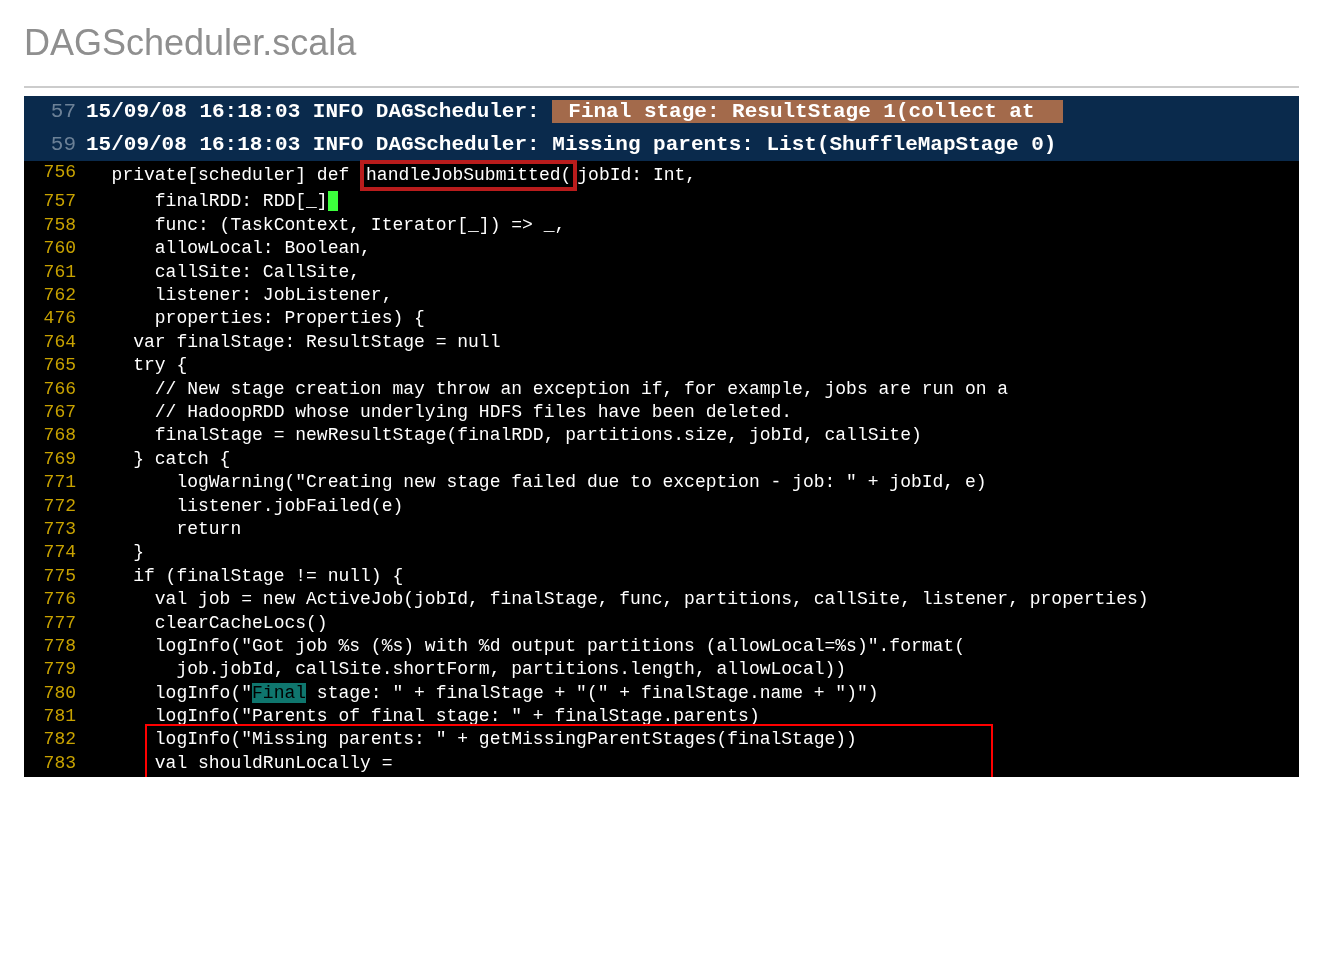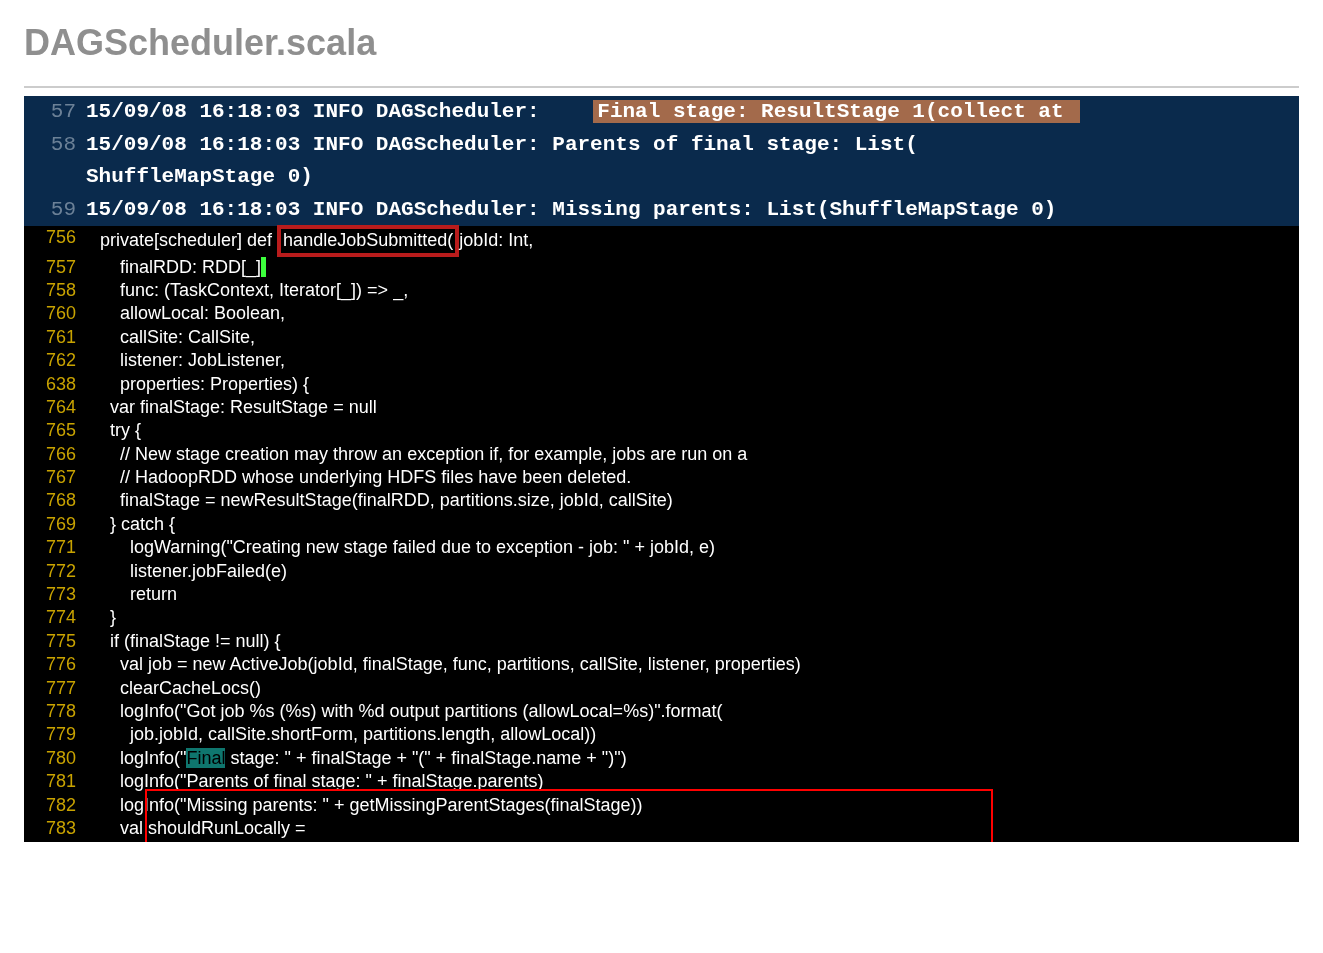--- a/index.html
+++ b/index.html
@@ -6,21 +6,21 @@
     margin: 0;
     padding: 0;
     background: #ffffff;
     font-family: Arial, sans-serif;
     width: 1323px;
   }
   .title {
     font-size: 36px;
     color: #8f8f8f;
     padding: 22px 0 22px 24px;
-    font-weight: 700;
+    font-weight: 400;
   }
   .divider {
     border: none;
     border-top: 2px solid #cccccc;
     margin: 0 0 0 24px;
     width: 1275px;
   }
   .log-block {
     background: #0a2a4c;
     margin: 8px 0 0 24px;
@@ -43,28 +43,27 @@
   .log-body {
     color: #ffffff;
     white-space: pre-wrap;
     font-weight: bold;
     flex: 1;
     padding-right: 4px;
   }
   .log-highlight {
     background: #a36a4b;
     color: #ffffff;
-    padding: 0 4px;
-    margin-left: 41px;
+    padding: 0 16px;
   }
   .code-block {
     background: #000000;
     margin: 0 16px 0 24px;
     width: 1275px;
-    font-family: Liberation Sans, sans-serif;
+    font-family: Liberation Mono, monospace;
     font-size: 18px;
     line-height: 1.3;
     color: #ffffff;
     padding-bottom: 2px;
   }
   .code-row {
     display: flex;
     position: relative;
   }
   .code-gutter {
@@ -106,24 +105,20 @@
 
 <div class="title">DAGScheduler.scala</div>
 <hr class="divider">
 
 <div class="log-block" id="log-block">
     <div class="log-row">
       <div class="log-gutter">57</div>
       <div class="log-body">15/09/08 16:18:03 INFO DAGScheduler: <span class="log-highlight">Final stage: ResultStage 1(collect at </span><br></div>
     </div>
     <div class="log-row">
-      <div class="log-gutter">58</div>
-      <div class="log-body">15/09/08 16:18:03 INFO DAGScheduler: Parents of final stage: List(<br>ShuffleMapStage 0)</div>
-    </div>
-    <div class="log-row">
       <div class="log-gutter">59</div>
       <div class="log-body">15/09/08 16:18:03 INFO DAGScheduler: Missing parents: List(ShuffleMapStage 0)</div>
     </div>
   </div>
 
 <div class="code-block" id="code-block" style="position: relative;">
     <div class="code-row">
       <div class="code-gutter">756</div>
       <div class="code-body">  private[scheduler] def <span class="redbox">handleJobSubmitted(</span>jobId: Int,</div>
     </div>
@@ -141,21 +136,21 @@
     </div>
     <div class="code-row">
       <div class="code-gutter">761</div>
       <div class="code-body">      callSite: CallSite,</div>
     </div>
     <div class="code-row">
       <div class="code-gutter">762</div>
       <div class="code-body">      listener: JobListener,</div>
     </div>
     <div class="code-row">
-      <div class="code-gutter">638</div>
+      <div class="code-gutter">476</div>
       <div class="code-body">      properties: Properties) {</div>
     </div>
     <div class="code-row">
       <div class="code-gutter">764</div>
       <div class="code-body">    var finalStage: ResultStage = null</div>
     </div>
     <div class="code-row">
       <div class="code-gutter">765</div>
       <div class="code-body">    try {</div>
     </div>

